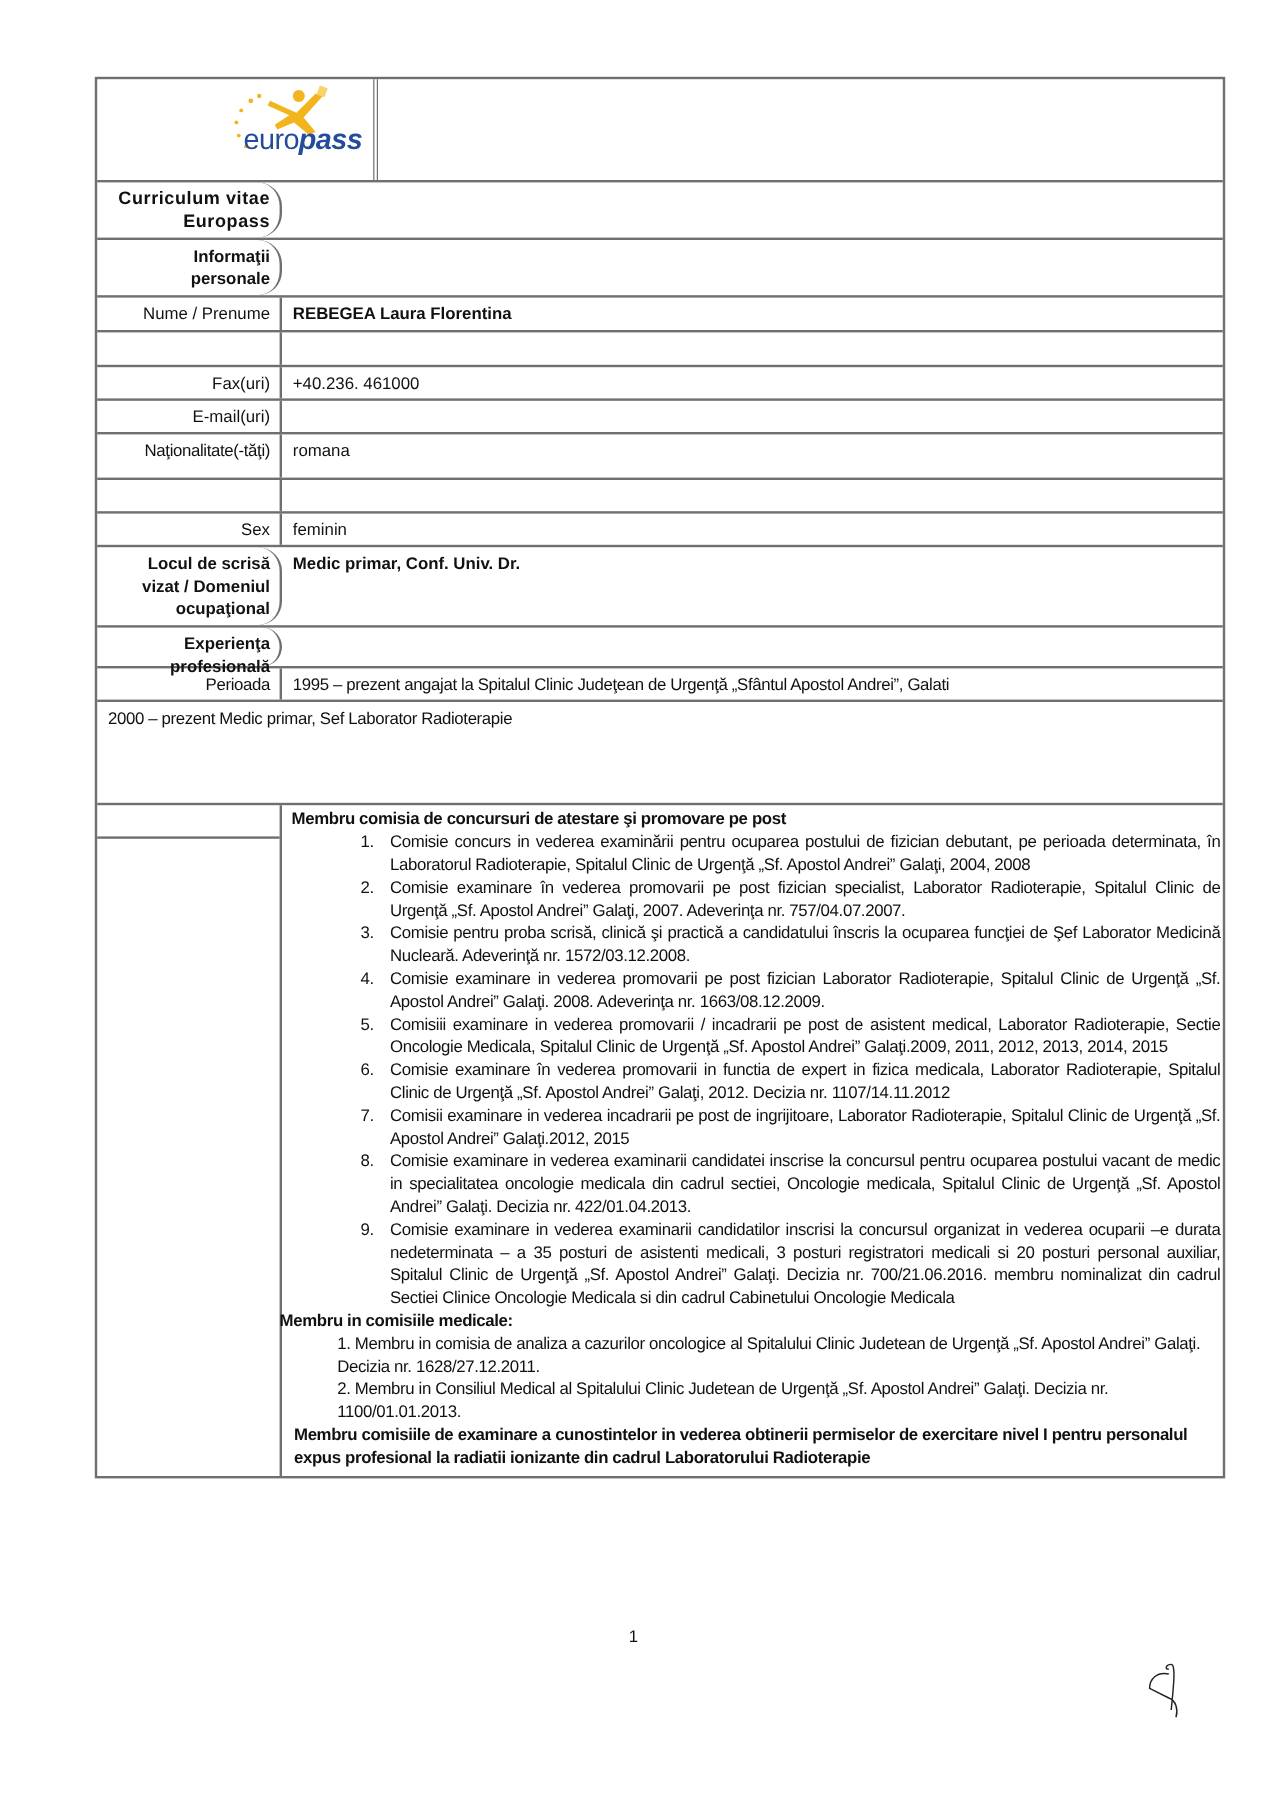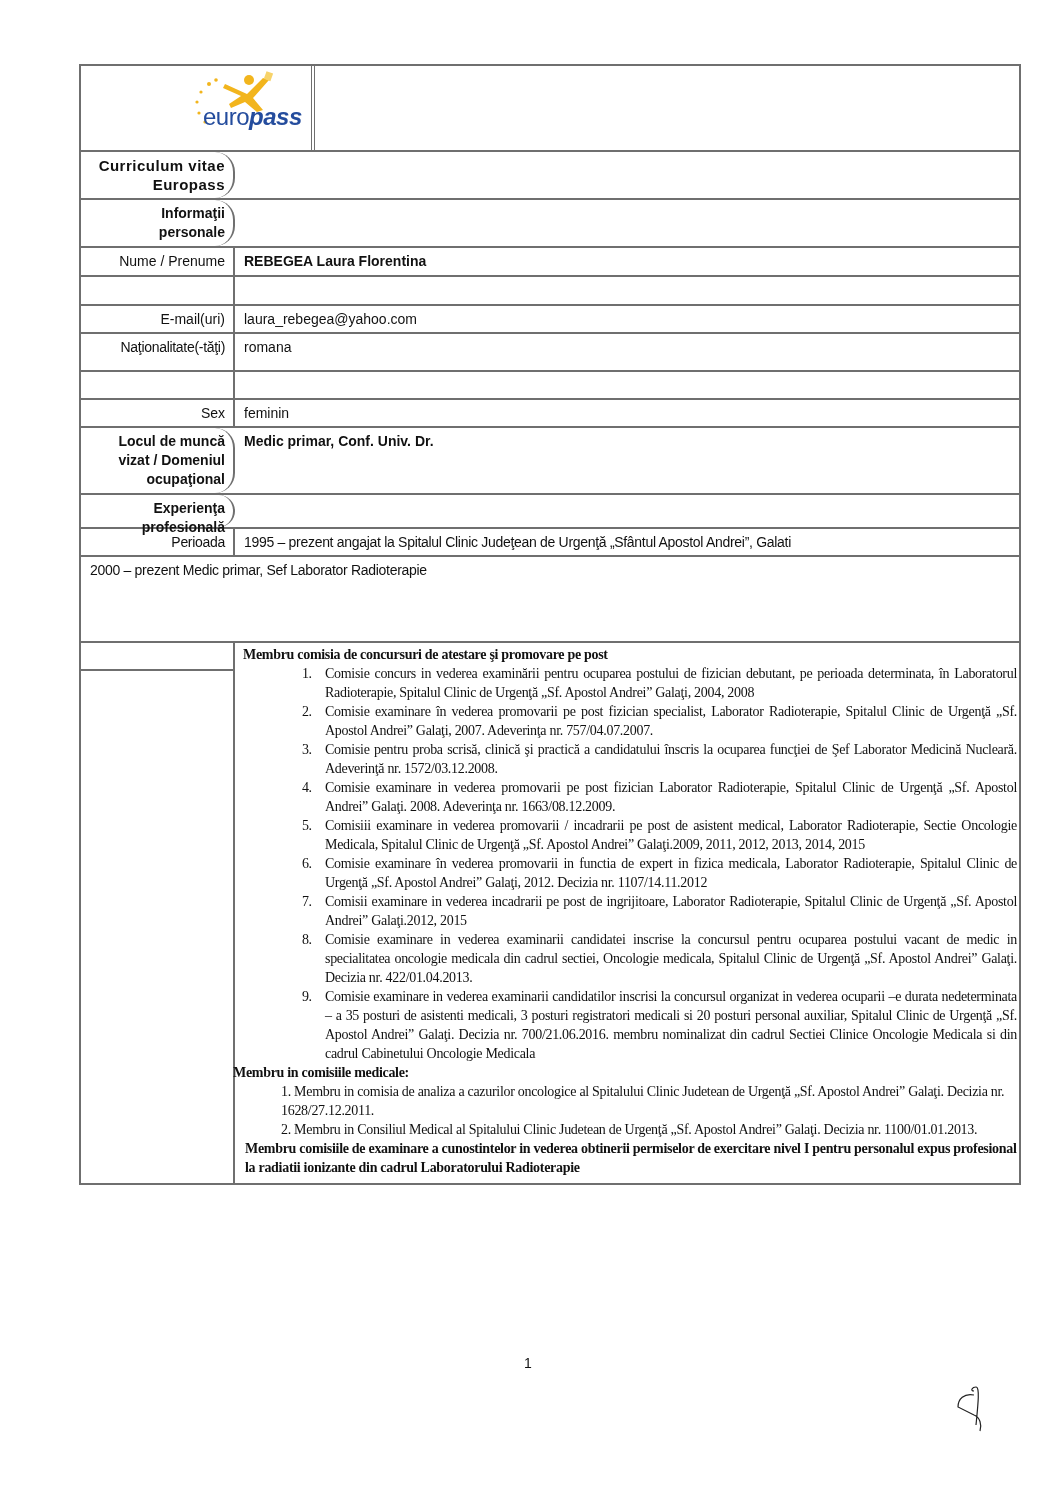--- a/index.html
+++ b/index.html
@@ -5,21 +5,21 @@
     html, body { margin: 0; padding: 0; background: #ffffff; }
     body {
       width: 1058px; height: 1497px; position: relative; overflow: hidden;
       font-family: "Liberation Sans", sans-serif; color: #111;
     }
     .cv {
       position: absolute; left: 79px; top: 64px; width: 942px;
       border: 2px solid #6f6f6f; box-sizing: border-box;
     }
     .row { display: flex; border-bottom: 2px solid #6f6f6f; box-sizing: border-box; }
-    .row:last-child { border-bottom: none; font-family: Liberation Serif, serif; }
+    .row:last-child { border-bottom: none; }
     .lbl {
       width: 154px; flex: 0 0 154px; box-sizing: border-box;
       border-right: 2px solid #6f6f6f; text-align: right;
       padding: 4px 8px 3px 4px; font-size: 14px; line-height: 19px;
     }
     .val {
       flex: 1; box-sizing: border-box; padding: 4px 8px 3px 9px;
       font-size: 14px; line-height: 19px;
     }
     .bold { font-weight: bold; }
@@ -93,44 +93,47 @@
     <div class="lbl">Nume / Prenume</div>
     <div class="val bold">REBEGEA Laura Florentina</div>
   </div>
 
   <div class="row" style="height:29px">
     <div class="lbl"></div>
       <div class="val"></div>
   </div>
 
 
+  <div class="row" style="height:28px">
+    <div class="lbl">Fax(uri)</div>
+    <div class="val">+40.236. 461000</div>
+  </div>
 
   <div class="row" style="height:28px">
     <div class="lbl">E-mail(uri)</div>
-    <div class="val">laura_rebegea@yahoo.com</div>
   </div>
 
   <div class="row" style="height:38px">
     <div class="lbl cond">Naţionalitate(-tăţi)</div>
     <div class="val">romana</div>
   </div>
 
   <div class="row" style="height:28px">
     <div class="lbl"></div>
       <div class="val"></div>
   </div>
 
   <div class="row" style="height:28px">
     <div class="lbl">Sex</div>
     <div class="val">feminin</div>
   </div>
 
   <div class="row" style="height:67px">
     <div class="lbl hdr">
-      <div>Locul de muncă</div>
+      <div>Locul de scrisă</div>
         <div>vizat / Domeniul</div>
         <div>ocupaţional</div>
     </div>
     <div class="val bold">Medic primar, Conf. Univ. Dr.</div>
   </div>
 
   <div class="row" style="height:34px">
     <div class="lbl hdr">
       <div>Experienţa</div>
         <div>profesională</div>

